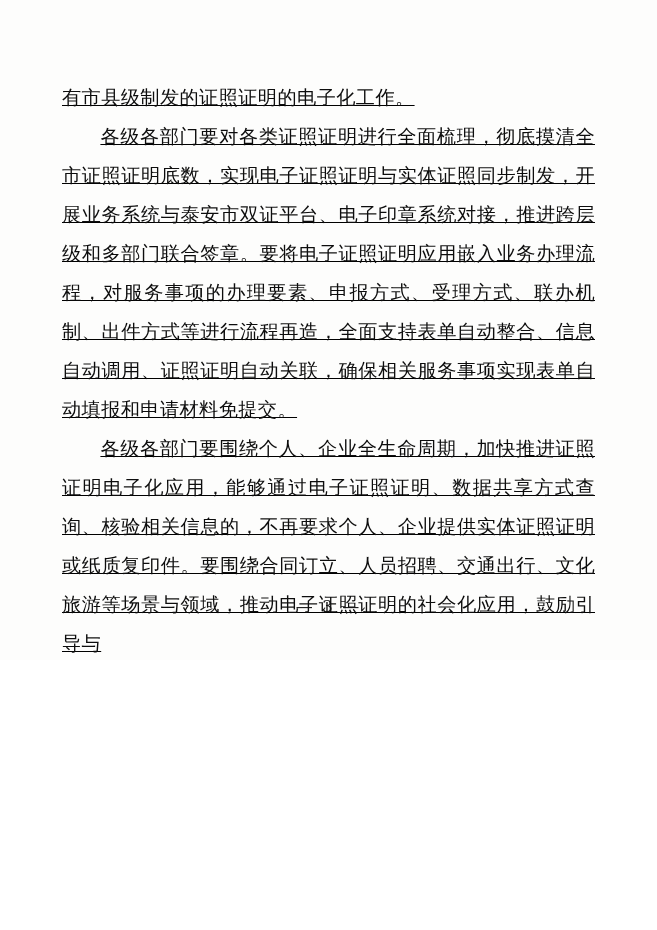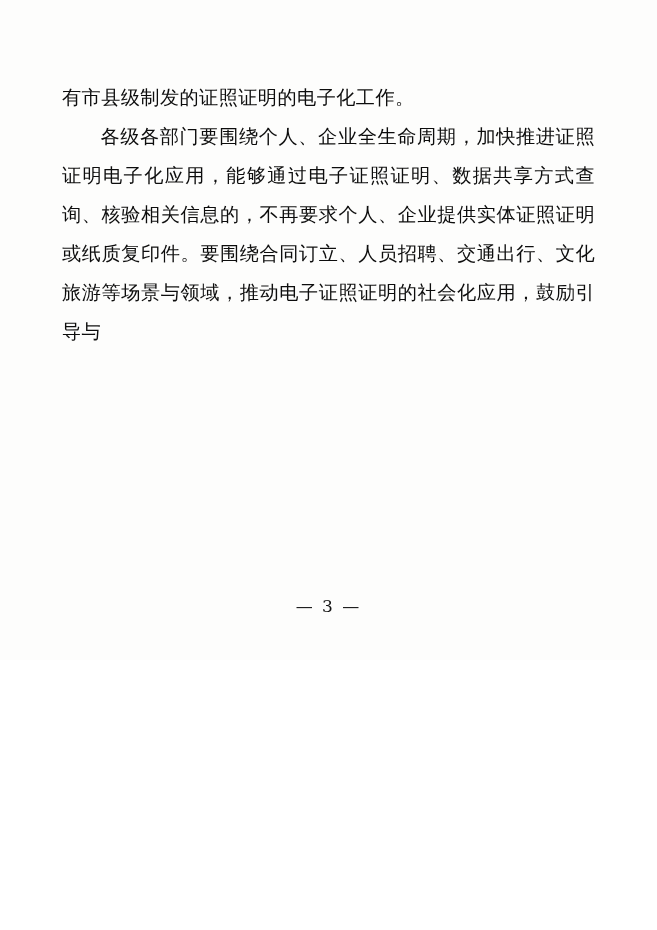--- a/index.html
+++ b/index.html
@@ -13,20 +13,21 @@
     font-family: "DejaVu Serif", serif;
   }
   .page {
     position: relative;
     width: 657px;
     height: 660px;
     background: #fdfdfc;
     box-sizing: border-box;
     padding: 78px 62px 40px 62px;
     overflow: hidden;
+    text-decoration: underline;
   }
   .doc-body {
     font-family: "DejaVu Serif", serif;
     font-size: 19.2px;
     line-height: 39px;
     color: #0d0d0d;
     text-align: justify;
     text-justify: inter-ideograph;
     letter-spacing: 0.4px;
   }
@@ -53,16 +54,17 @@
     color: #111111;
     letter-spacing: 2px;
   }
 </style>
 </head>
 <body>
 
 <div class="page">
   <div class="doc-body">
     <p class="para">有市县级制发的证照证明的电子化工作。</p>
+    <p class="para indent">各级各部门要对各类证照证明进行全面梳理，彻底摸清全市证照证明底数，实现电子证照证明与实体证照同步制发，开展业务系统与泰安市双证平台、电子印章系统对接，推进跨层级和多部门联合签章。要将电子证照证明应用嵌入业务办理流程，对服务事项的办理要素、申报方式、受理方式、联办机制、出件方式等进行流程再造，全面支持表单自动整合、信息自动调用、证照证明自动关联，确保相关服务事项实现表单自动填报和申请材料免提交。</p>
     <p class="para indent">各级各部门要围绕个人、企业全生命周期，加快推进证照证明电子化应用，能够通过电子证照证明、数据共享方式查询、核验相关信息的，不再要求个人、企业提供实体证照证明或纸质复印件。要围绕合同订立、人员招聘、交通出行、文化旅游等场景与领域，推动电子证照证明的社会化应用，鼓励引导与</p>
   </div>
   <div class="footer">— 3 —</div>
 </div>
 
 </body></html>

